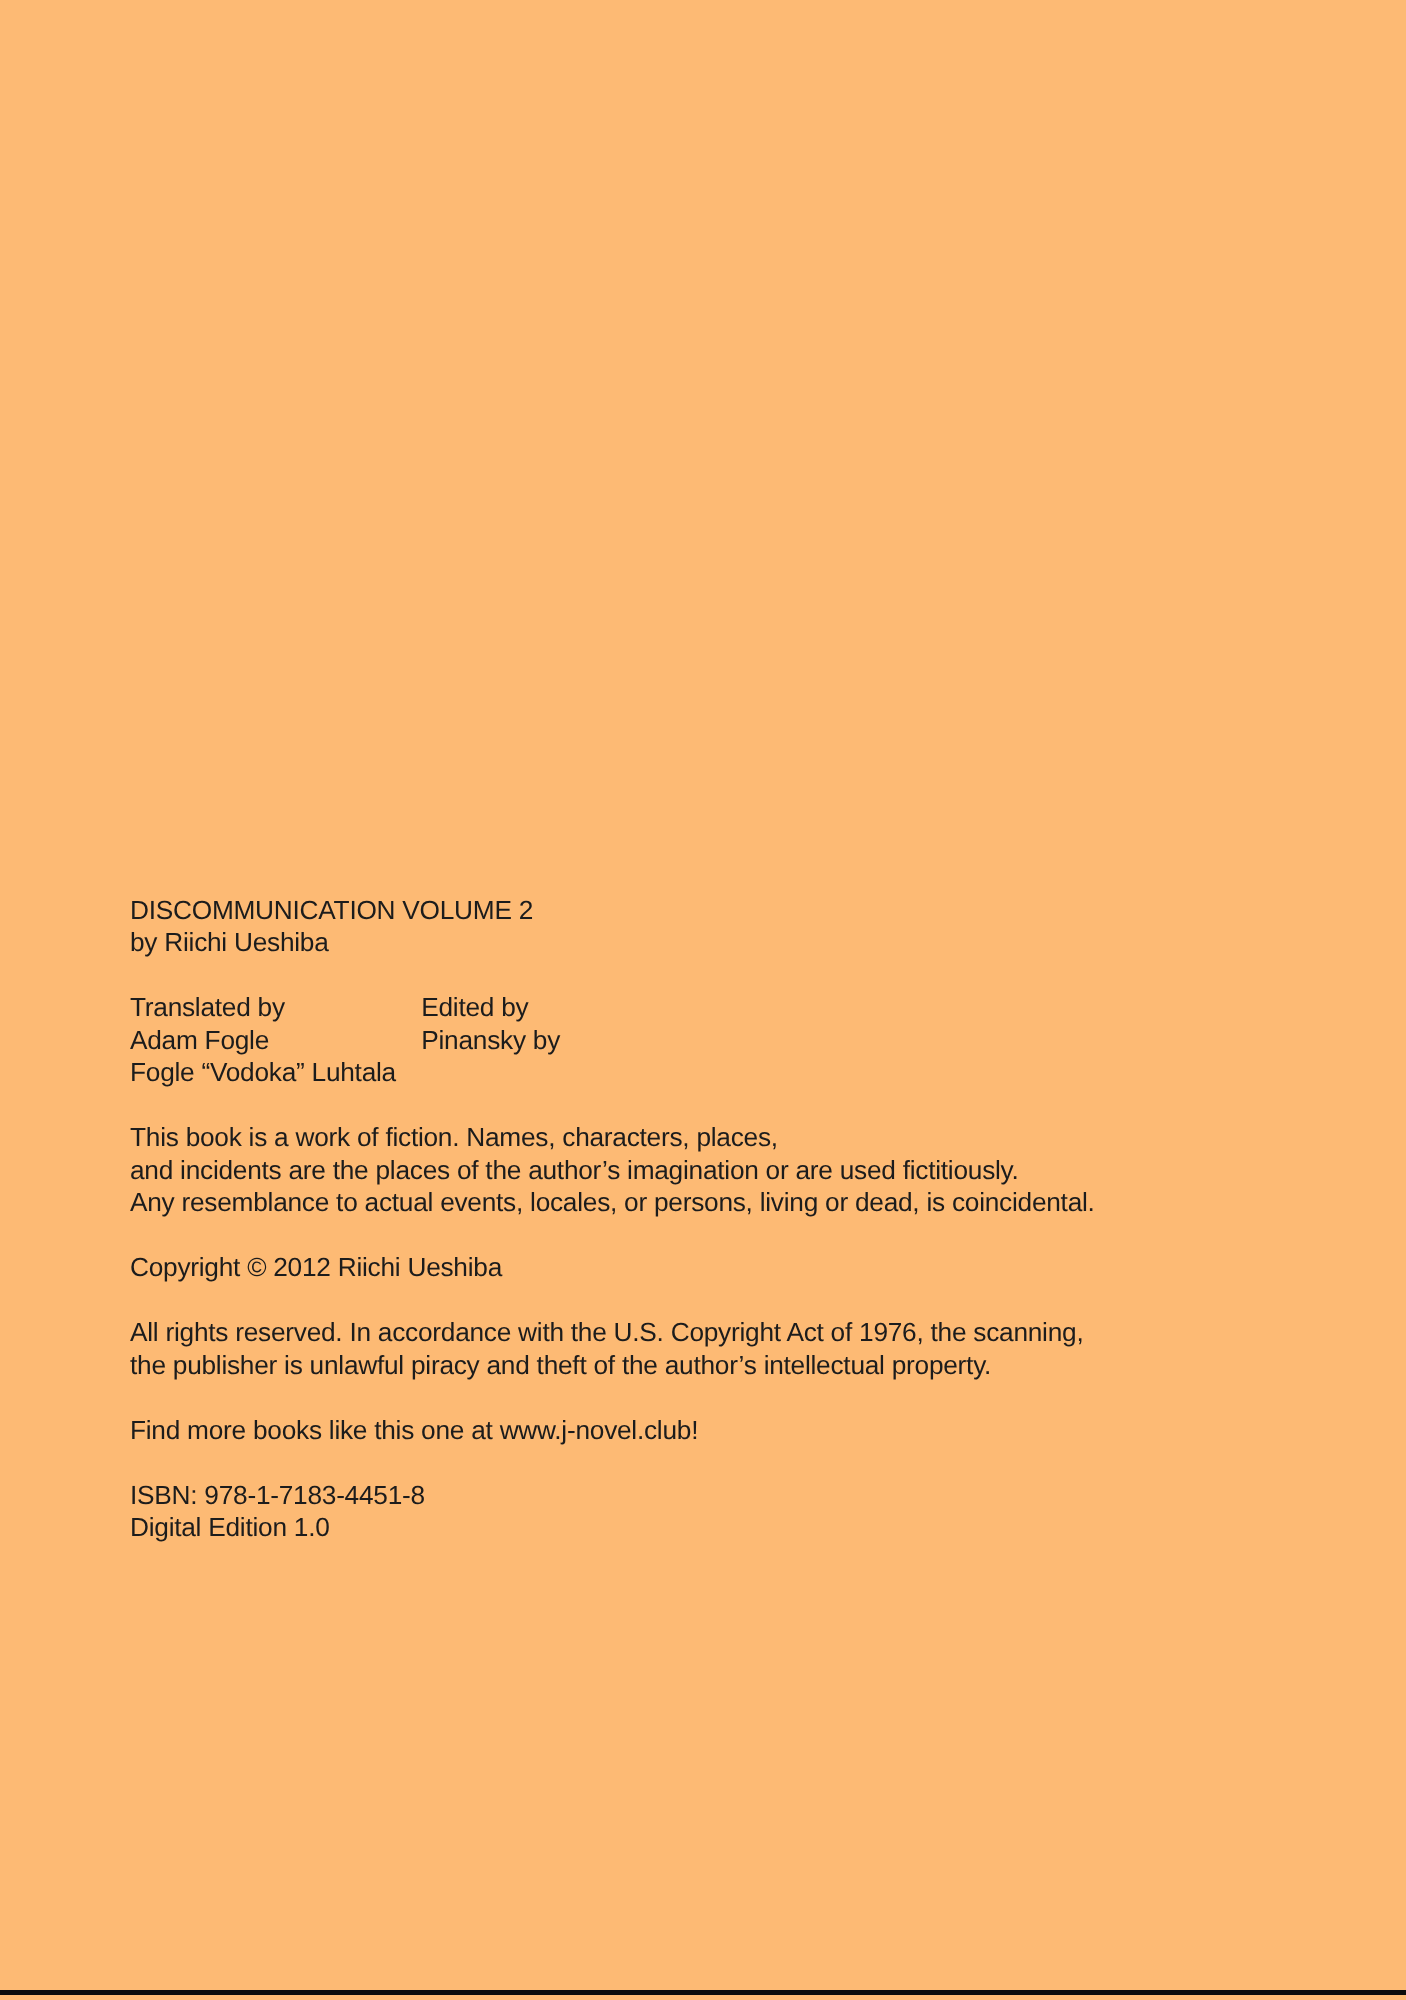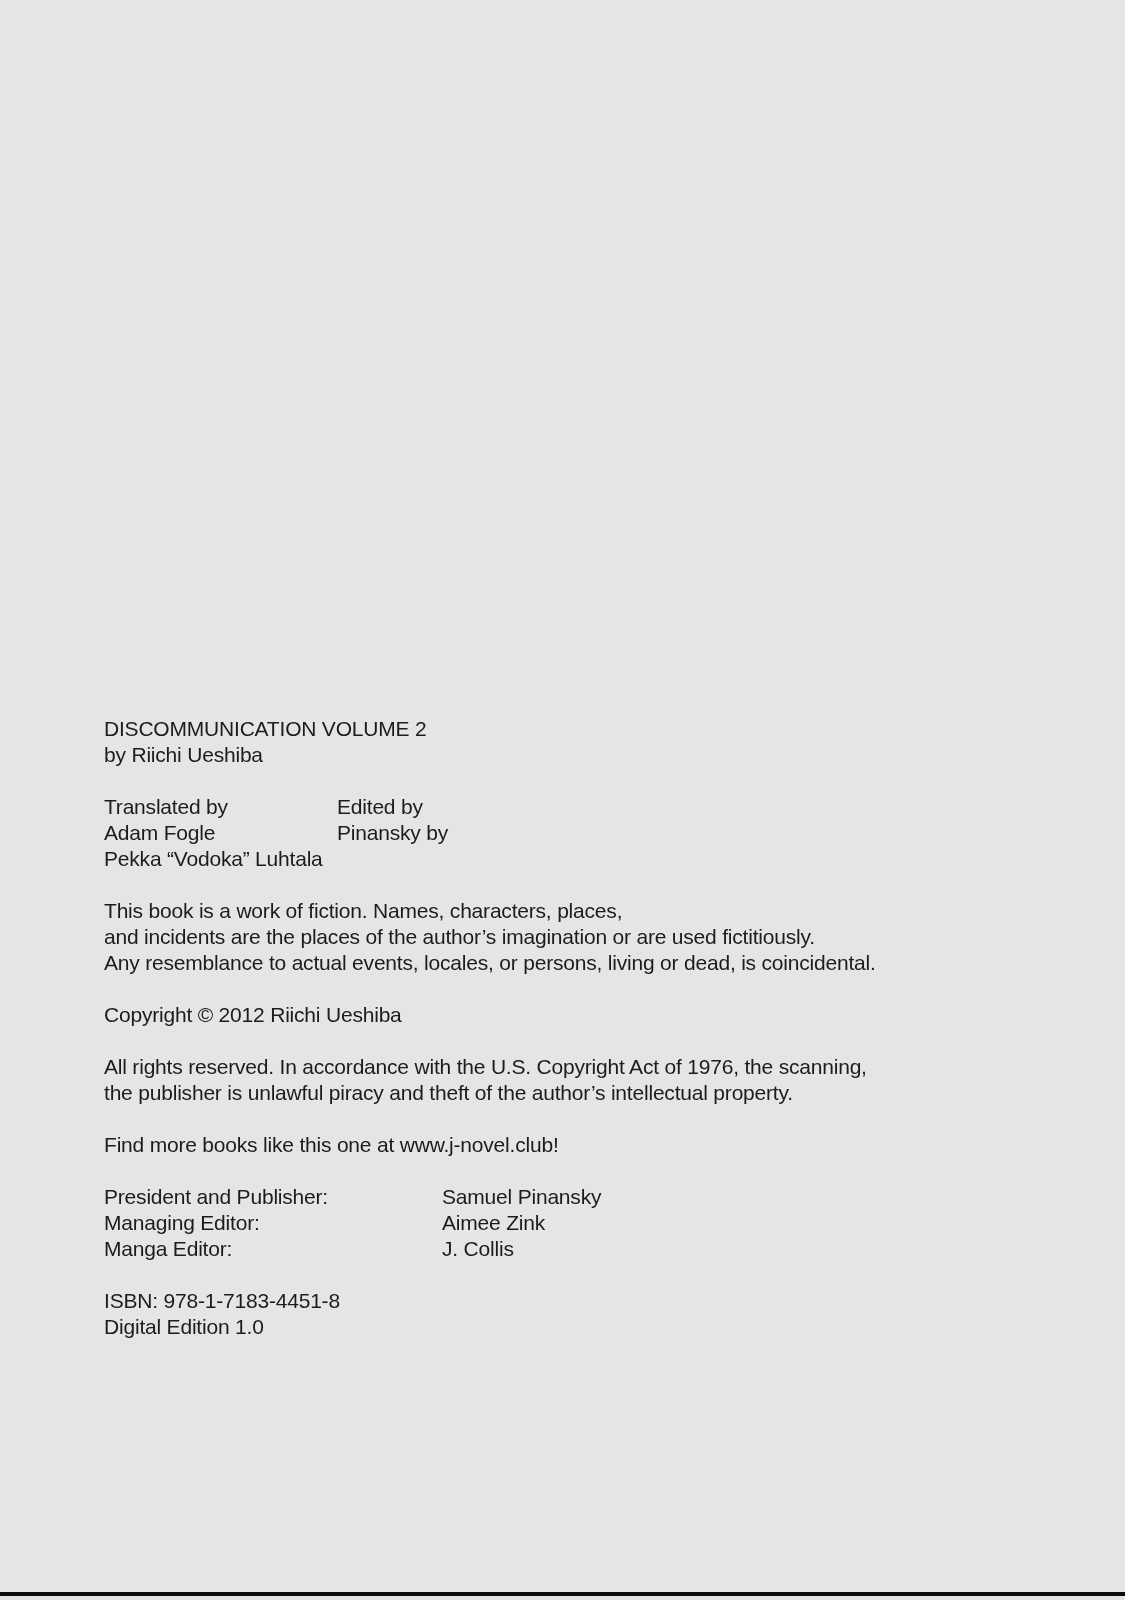--- a/index.html
+++ b/index.html
@@ -4,21 +4,21 @@
 <style>
   html, body {
     margin: 0;
     padding: 0;
     background: #ffffff;
   }
   .page {
     position: relative;
     width: 1125px;
     height: 1600px;
-    background: #e5e5e5;
+    background: #fdba74;
     overflow: hidden;
     font-family: "Liberation Sans", "DejaVu Sans", sans-serif;
   }
   .page-text {
     position: absolute;
     left: 104px;
     top: 716px;
     width: 920px;
     font-size: 21px;
     line-height: 26px;
@@ -63,21 +63,21 @@
     <div class="block">
       <div class="line">DISCOMMUNICATION VOLUME 2</div>
       <div class="line">by Riichi Ueshiba</div>
     </div>
 
     <div class="block pair-grid-credits">
       <div class="line">Translated by</div>
       <div class="line">Edited by</div>
       <div class="line">Adam Fogle</div>
       <div class="line">Pinansky by</div>
-      <div class="line">Pekka “Vodoka” Luhtala</div>
+      <div class="line">Fogle “Vodoka” Luhtala</div>
     </div>
 
     <div class="block">
       <div class="line">This book is a work of fiction. Names, characters, places,</div>
       <div class="line">and incidents are the places of the author’s imagination or are used fictitiously.</div>
       <div class="line">Any resemblance to actual events, locales, or persons, living or dead, is coincidental.</div>
     </div>
 
     <div class="block">
       <div class="line">Copyright © 2012 Riichi Ueshiba</div>
@@ -86,28 +86,20 @@
 
     <div class="block">
       <div class="line">All rights reserved. In accordance with the U.S. Copyright Act of 1976, the scanning,</div>
       <div class="line">the publisher is unlawful piracy and theft of the author’s intellectual property.</div>
     </div>
 
     <div class="block">
       <div class="line">Find more books like this one at www.j-novel.club!</div>
     </div>
 
-    <div class="block pair-grid-staff">
-      <div class="line">President and Publisher:</div>
-      <div class="line">Samuel Pinansky</div>
-      <div class="line">Managing Editor:</div>
-      <div class="line">Aimee Zink</div>
-      <div class="line">Manga Editor:</div>
-      <div class="line">J. Collis</div>
-    </div>
 
     <div class="block">
       <div class="line">ISBN: 978-1-7183-4451-8</div>
       <div class="line">Digital Edition 1.0</div>
     </div>
 
   </div>
 
   <div class="bottom-rule"></div>
 

